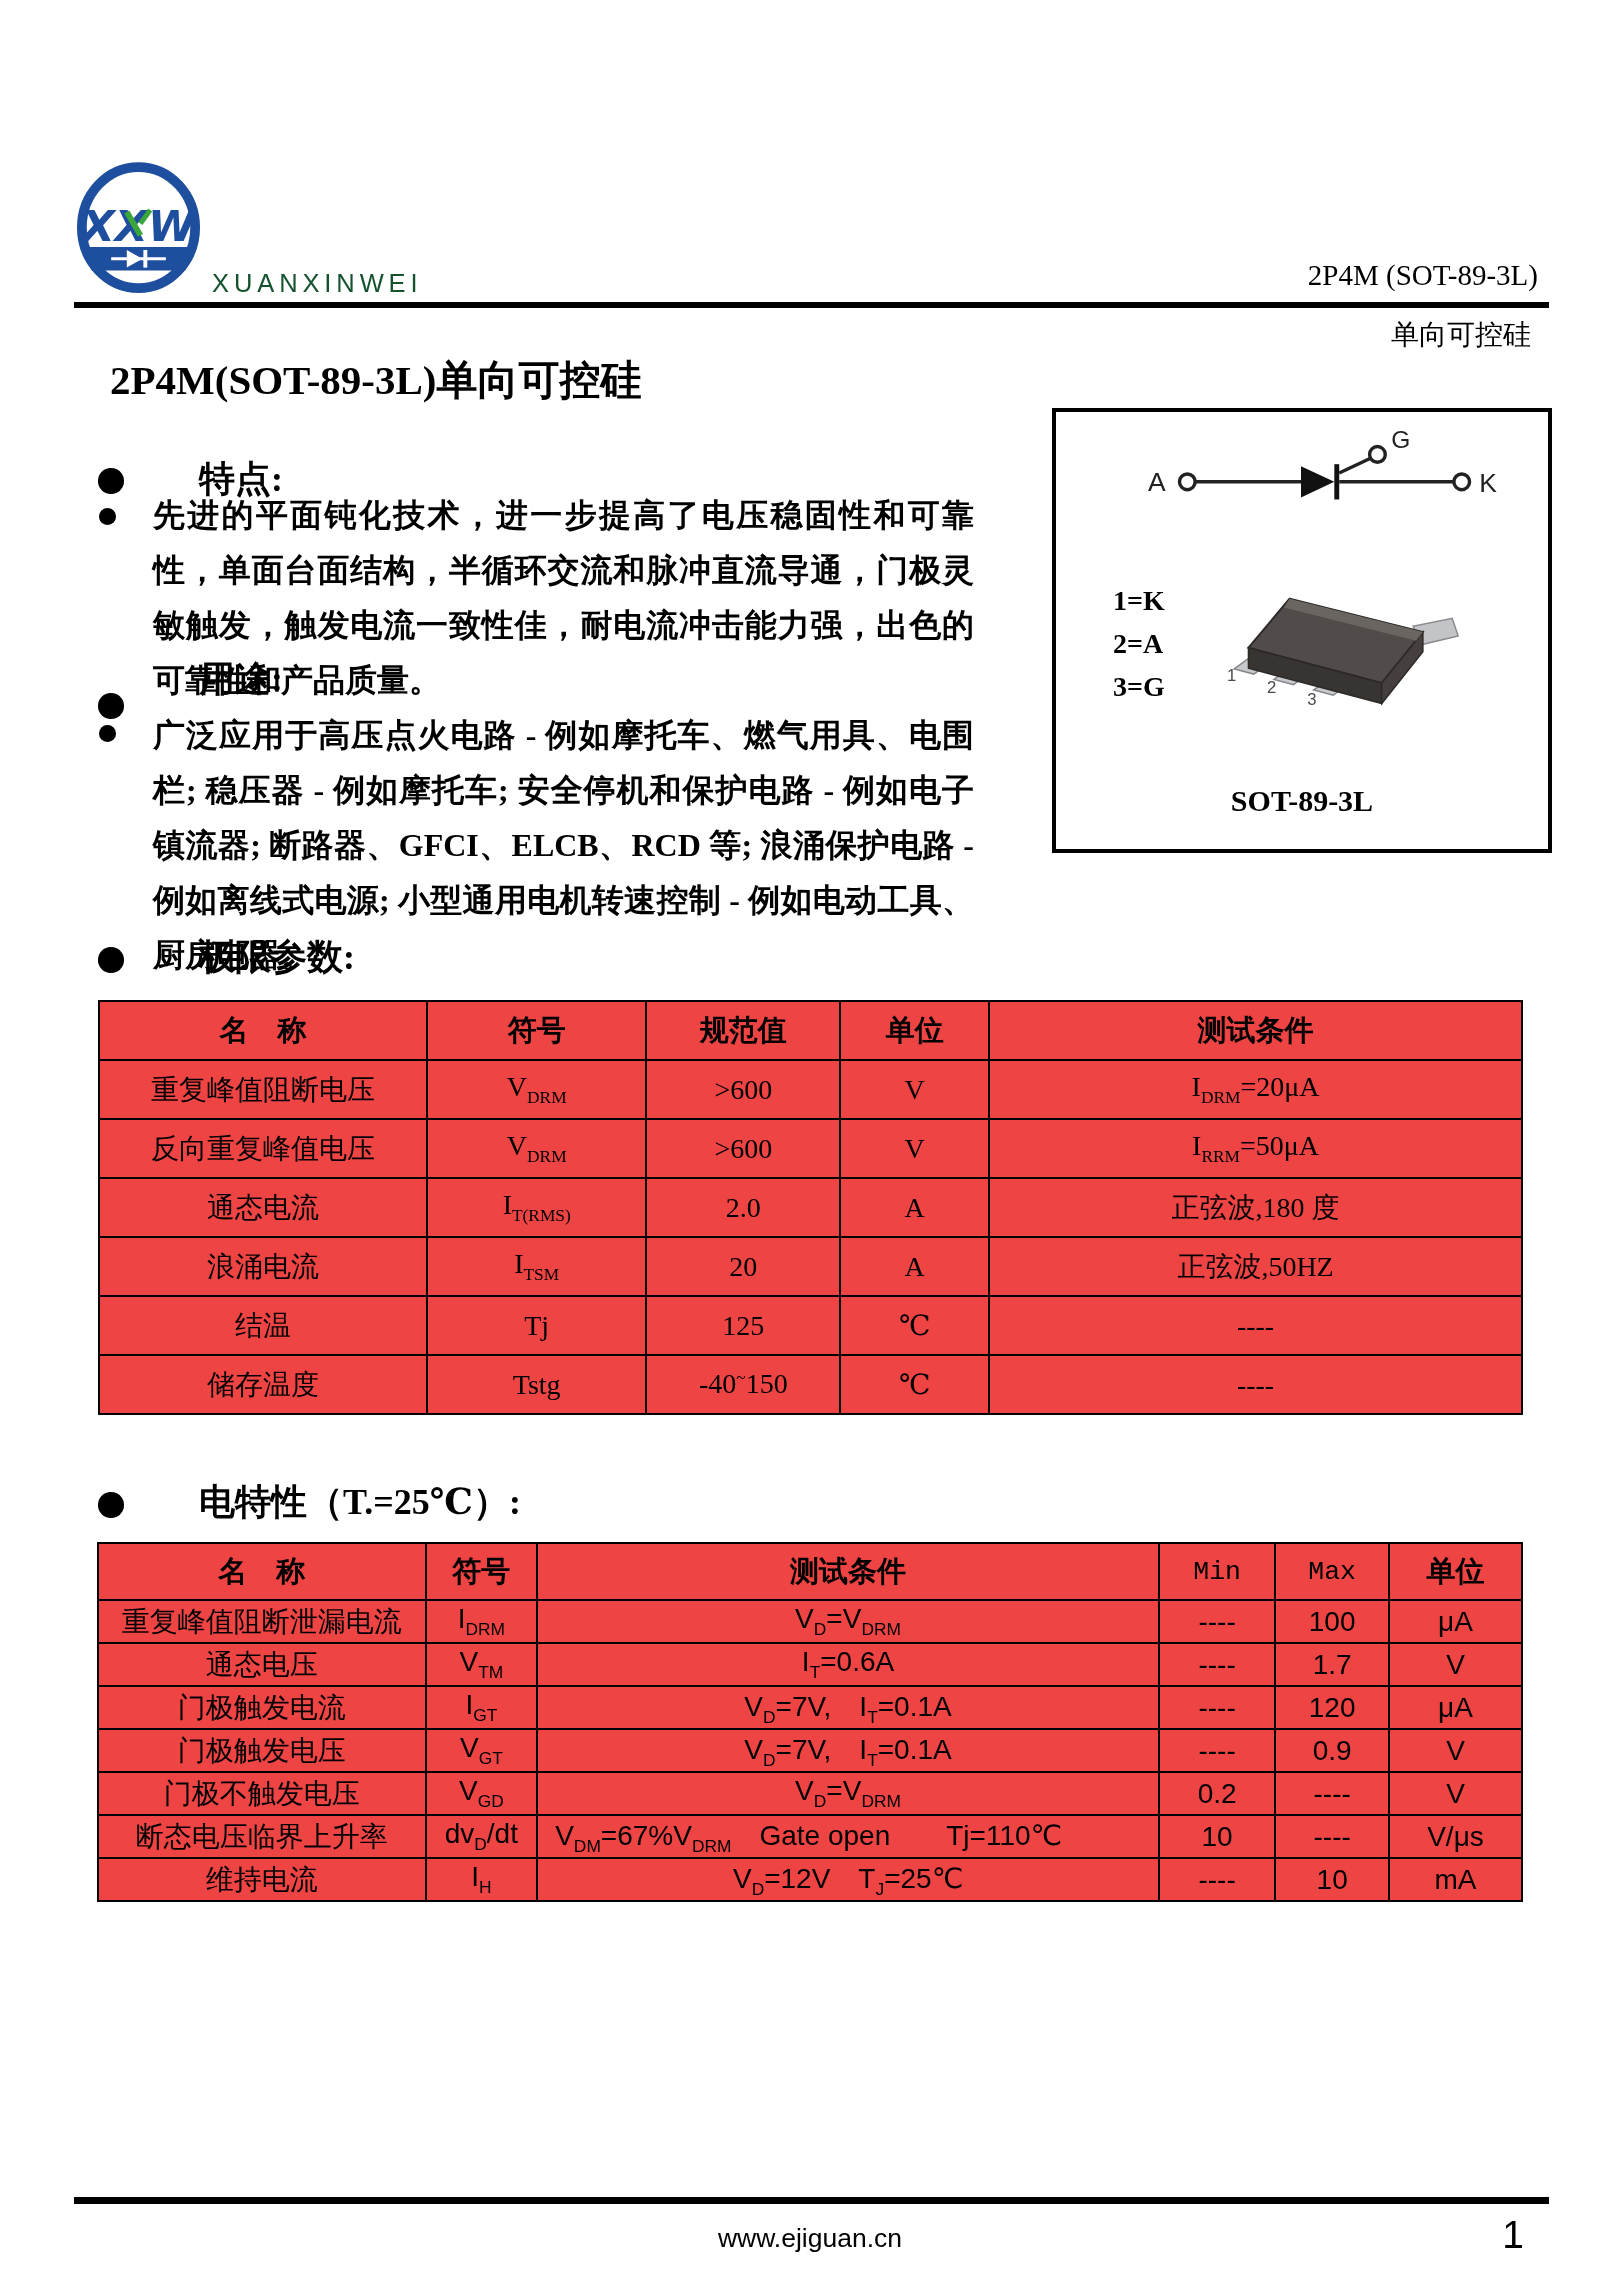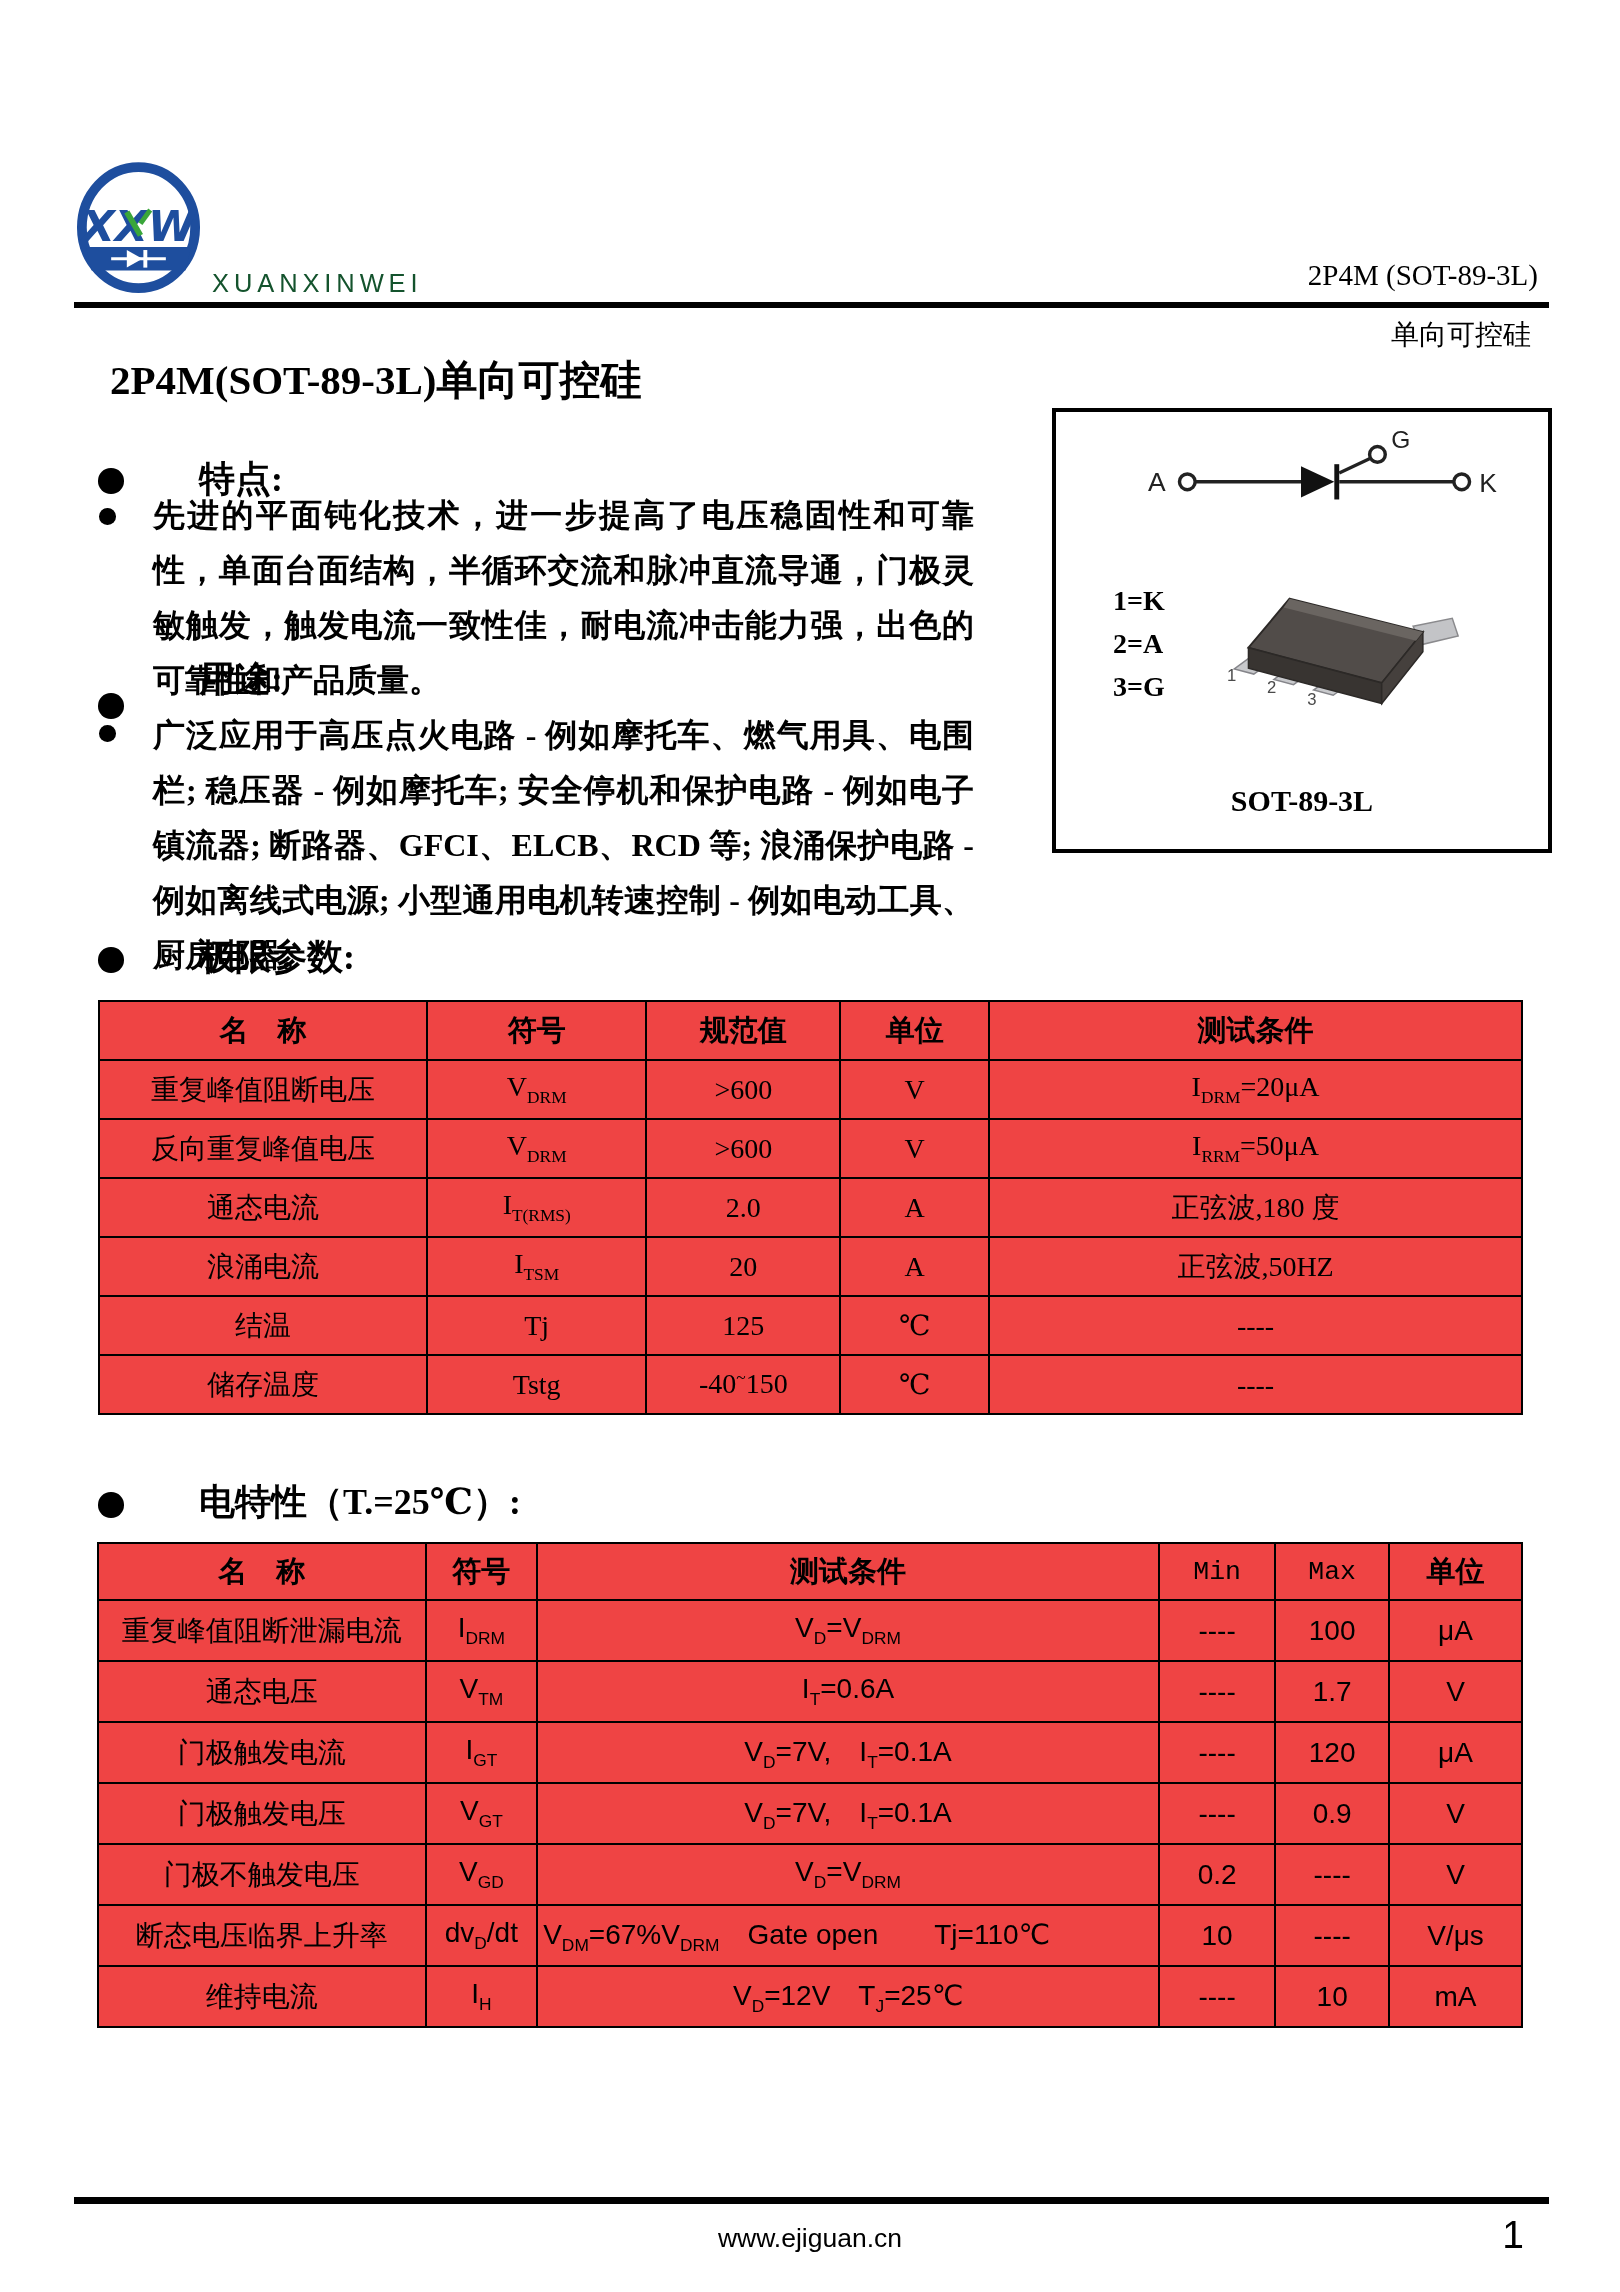--- a/index.html
+++ b/index.html
@@ -34,21 +34,21 @@
   table{border-width:2.9px;}
   th,td{text-align:center;vertical-align:middle;padding:0 5.9px;overflow:hidden;}
   th{font-size:29px;font-weight:700;}
   td{font-size:28px;font-weight:400;}
   sub{font-size:0.62em;}
   sup{font-size:0.62em;vertical-align:super;}
   #limits-table{left:98px;top:1000px;width:1425px;}
   #limits-table tr{height:59px;}
   #electrical-table{left:97px;top:1542px;width:1426px;}
   #electrical-table thead tr{height:57px;}
-  #electrical-table tbody tr{height:61px;}
+  #electrical-table tbody tr{height:43px;}
   #electrical-table .c-sans{font-family:"Liberation Sans","DejaVu Sans",sans-serif;font-size:28px;}
   th.h-mono{font-family:"Liberation Mono","DejaVu Sans Mono",monospace;font-size:26.5px;font-weight:400;}
 
   
   .footer-rule{left:74px;top:2197px;width:1475px;height:6.9px;background:#000;}
   .website{left:0;top:2223px;width:100%;text-align:center;font-size:26.5px;
            font-family:"Liberation Sans","DejaVu Sans",sans-serif;}
   .page-num{right:96px;top:2213px;font-size:39px;font-family:"Liberation Sans","DejaVu Sans",sans-serif;}
 </style>
 </head>
@@ -252,21 +252,21 @@
           <td class="c-name">门极不触发电压</td>
           <td class="c-sans">V<sub>GD</sub></td>
           <td class="c-sans">V<sub>D</sub>=V<sub>DRM</sub></td>
           <td class="c-sans">0.2</td>
           <td class="c-sans">----</td>
           <td class="c-sans">V</td>
         </tr>
         <tr>
           <td class="c-name">断态电压临界上升率</td>
           <td class="c-sans">dv<sub>D</sub>/dt</td>
-          <td class="c-sans" style="text-align: left; padding-left: 5px;">V<sub>DM</sub>=67%V<sub>DRM</sub>　Gate open　　Tj=110℃</td>
+          <td class="c-sans" style="text-align: left; padding-left: 17px;">V<sub>DM</sub>=67%V<sub>DRM</sub>　Gate open　　Tj=110℃</td>
           <td class="c-sans">10</td>
           <td class="c-sans">----</td>
           <td class="c-sans">V/μs</td>
         </tr>
         <tr>
           <td class="c-name">维持电流</td>
           <td class="c-sans">I<sub>H</sub></td>
           <td class="c-sans">V<sub>D</sub>=12V　T<sub>J</sub>=25℃</td>
           <td class="c-sans">----</td>
           <td class="c-sans">10</td>

